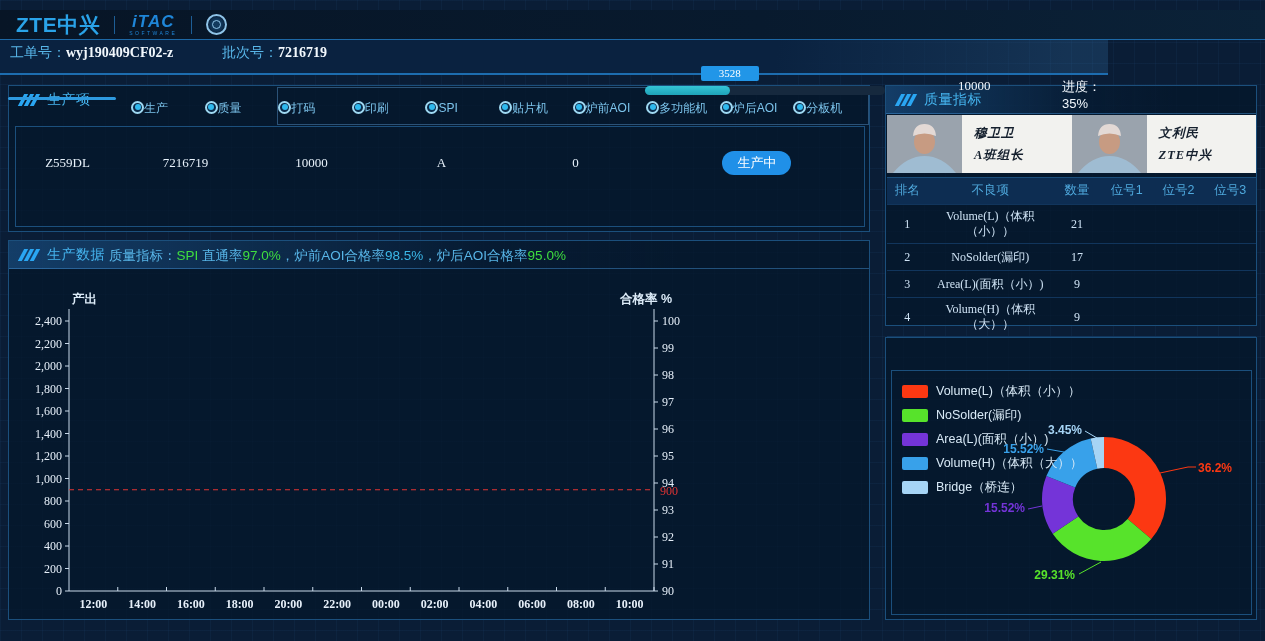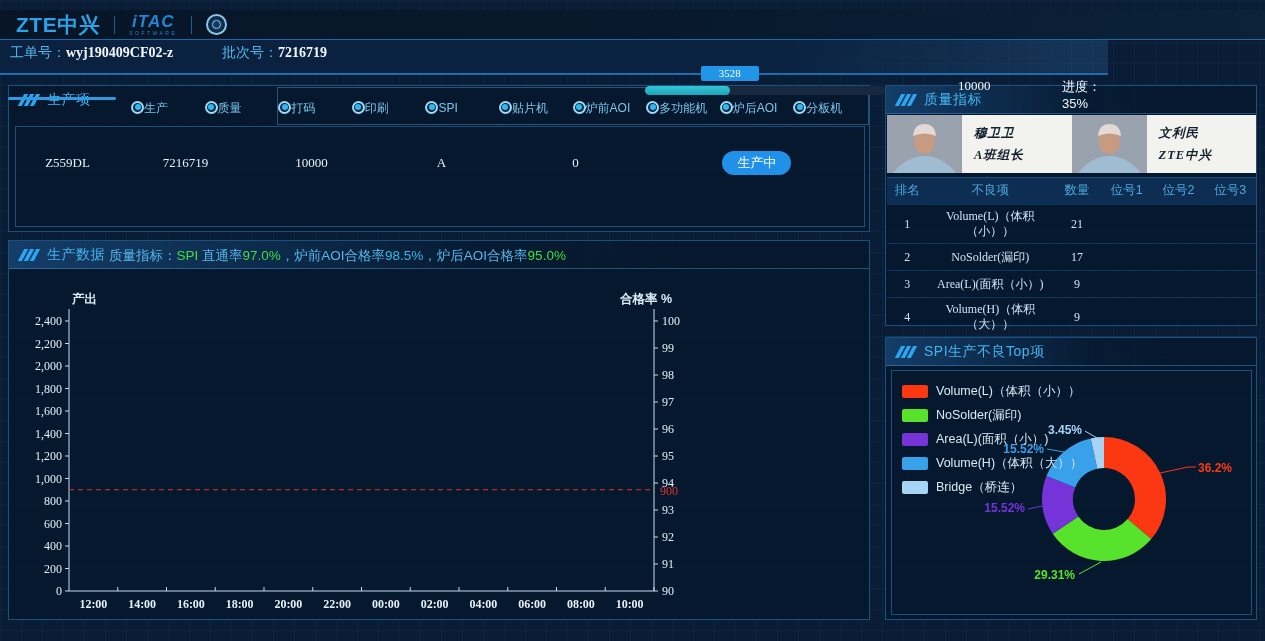--- a/index.html
+++ b/index.html
@@ -376,28 +376,20 @@
           <div class="dcell">Volume(H)（体积（大））</div>
           <div class="dcell">9</div>
           <div class="dcell"></div>
           <div class="dcell"></div>
           <div class="dcell"></div>
         </div>
       </div>
   </div>
 
   <div class="panel" id="panel-spi">
-    <div class="phead">
-      <span class="slashes">
-          <b></b>
-          <b></b>
-          <b></b>
-        </span>
-      <span class="ptitle">SPI生产不良Top项</span>
-    </div>
     <div class="spi-inner">
       <svg class="donut-svg" width="361" height="245" viewBox="0 0 361 245">
           <path d="M 212.00 66.00 A 62 62 0 0 1 259.27 168.12 L 235.64 148.06 A 31 31 0 0 0 212.00 97.00 Z" fill="#fc3812"></path>
           <polyline points="268,102 296,96 304,96" fill="none" stroke="#fc3812" stroke-width="1"></polyline>
           <text x="306" y="101" text-anchor="start" fill="#fc3812" class="pct">36.2%</text>
           <path d="M 259.27 168.12 A 62 62 0 0 1 160.70 162.82 L 186.35 145.41 A 31 31 0 0 0 235.64 148.06 Z" fill="#57e32b"></path>
           <polyline points="209,191 187,203" fill="none" stroke="#57e32b" stroke-width="1"></polyline>
           <text x="183" y="208" text-anchor="end" fill="#57e32b" class="pct">29.31%</text>
           <path d="M 160.70 162.82 A 62 62 0 0 1 154.40 105.07 L 183.20 116.53 A 31 31 0 0 0 186.35 145.41 Z" fill="#7434d8"></path>
           <polyline points="150,135 136,138" fill="none" stroke="#7434d8" stroke-width="1"></polyline>

